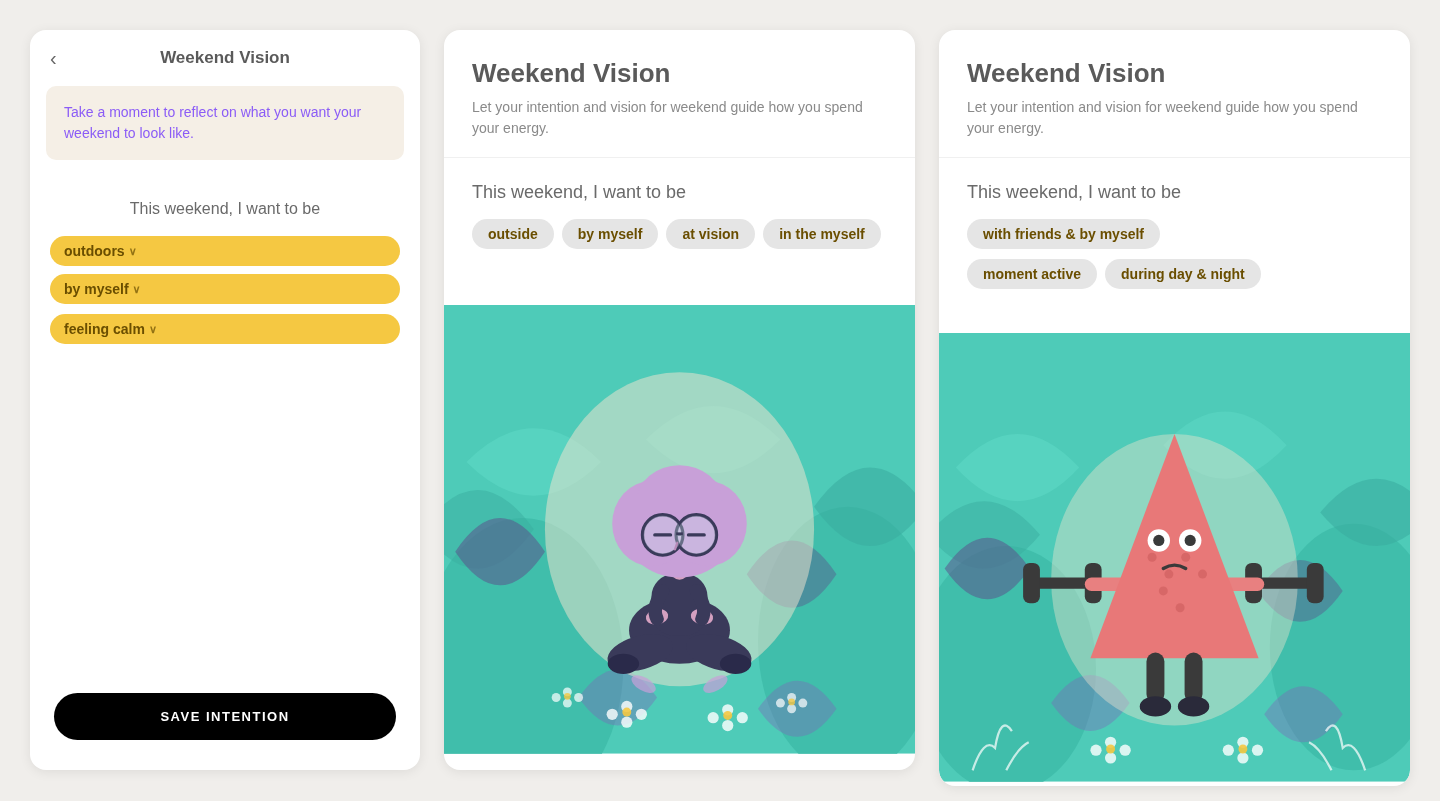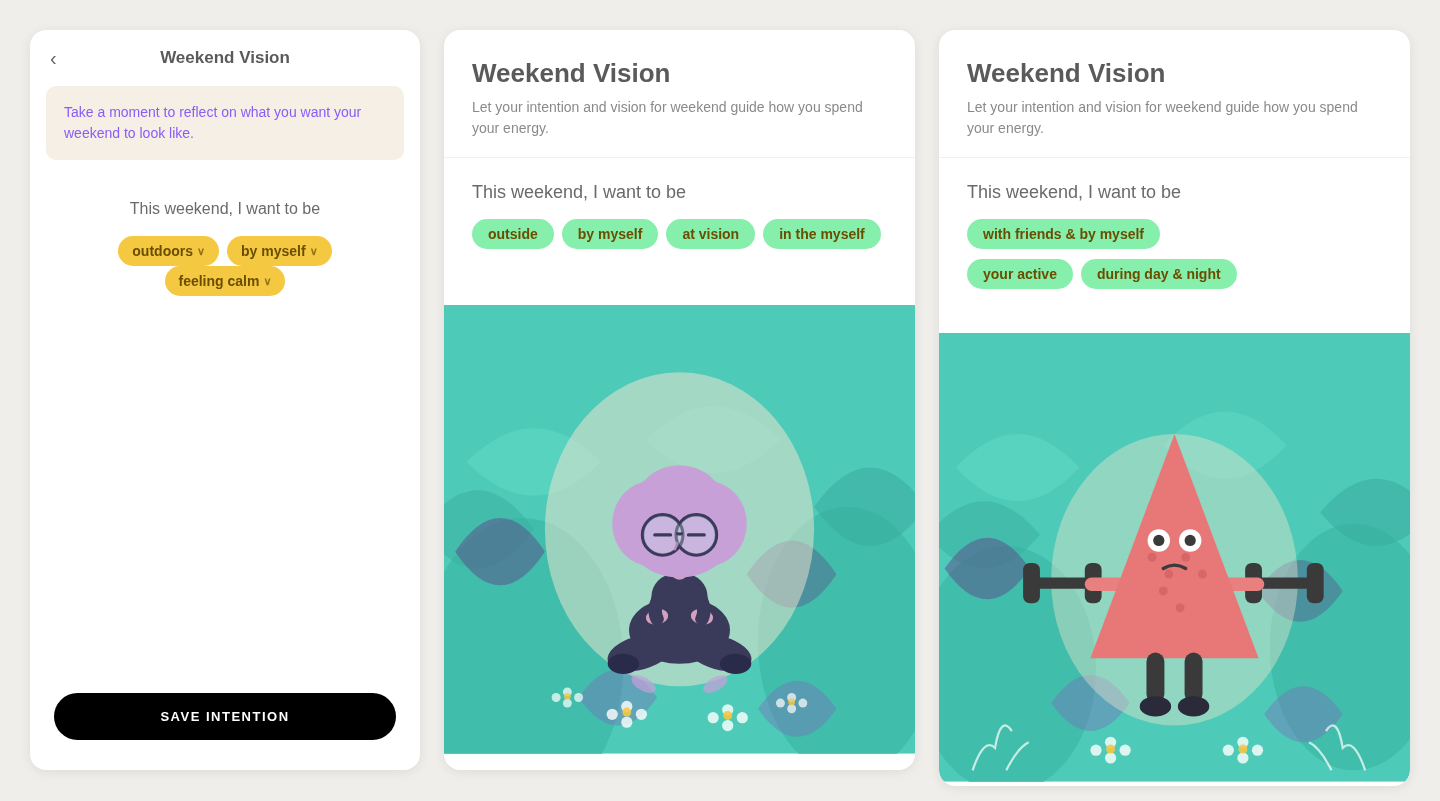--- a/index.html
+++ b/index.html
@@ -74,23 +74,24 @@
       flex: 1;
     }
     .screen1 .intention-label {
       font-size: 16px;
       color: #6a6a6a;
       margin-bottom: 18px;
     }
     .screen1 .tags-row {
       display: flex;
       flex-wrap: wrap;
-      justify-content: center;
+      justify-content: space-between;
       gap: 8px;
-      margin-bottom: 0;
+      margin-bottom: 10px;
+      flex-direction: column;
     }
     .tag-pill {
       background: #f5c842;
       color: #6a4e00;
       border-radius: 20px;
       padding: 7px 14px;
       font-size: 14px;
       font-weight: 600;
       display: flex;
       align-items: center;
@@ -147,21 +148,21 @@
       color: #6a6a6a;
       margin-bottom: 16px;
     }
     .tags-group {
       display: flex;
       flex-wrap: wrap;
       gap: 8px;
       margin-bottom: 20px;
     }
     .tag-static {
-      background: #86efac;
+      background: #e5e5e5;
       color: #6a4e00;
       border-radius: 20px;
       padding: 7px 16px;
       font-size: 14px;
       font-weight: 600;
     }
     .illustration-area {
       flex: 1;
       overflow: hidden;
       border-radius: 0 0 16px 16px;
@@ -317,21 +318,21 @@
     <div class="screen-header">
       <div class="screen-title">Weekend Vision</div>
       <div class="screen-subtitle">Let your intention and vision for weekend guide how you spend your energy.</div>
     </div>
     <div class="screen-content">
       <p class="weekend-label">This weekend, I want to be</p>
       <div class="tags-group" style="margin-bottom:10px;">
         <span class="tag-static">with friends &amp; by myself</span>
       </div>
       <div class="tags-group">
-        <span class="tag-static">your active</span>
+        <span class="tag-static">moment active</span>
         <span class="tag-static">during day &amp; night</span>
       </div>
     </div>
 
     <div class="illustration-area">
       <svg class="svg-illus" viewBox="0 0 420 400" xmlns="http://www.w3.org/2000/svg">
 
         <rect width="420" height="400" fill="#4ecbb8"></rect>
 
         <ellipse cx="60" cy="300" rx="80" ry="110" fill="#3bb8a5" opacity="0.7"></ellipse>

